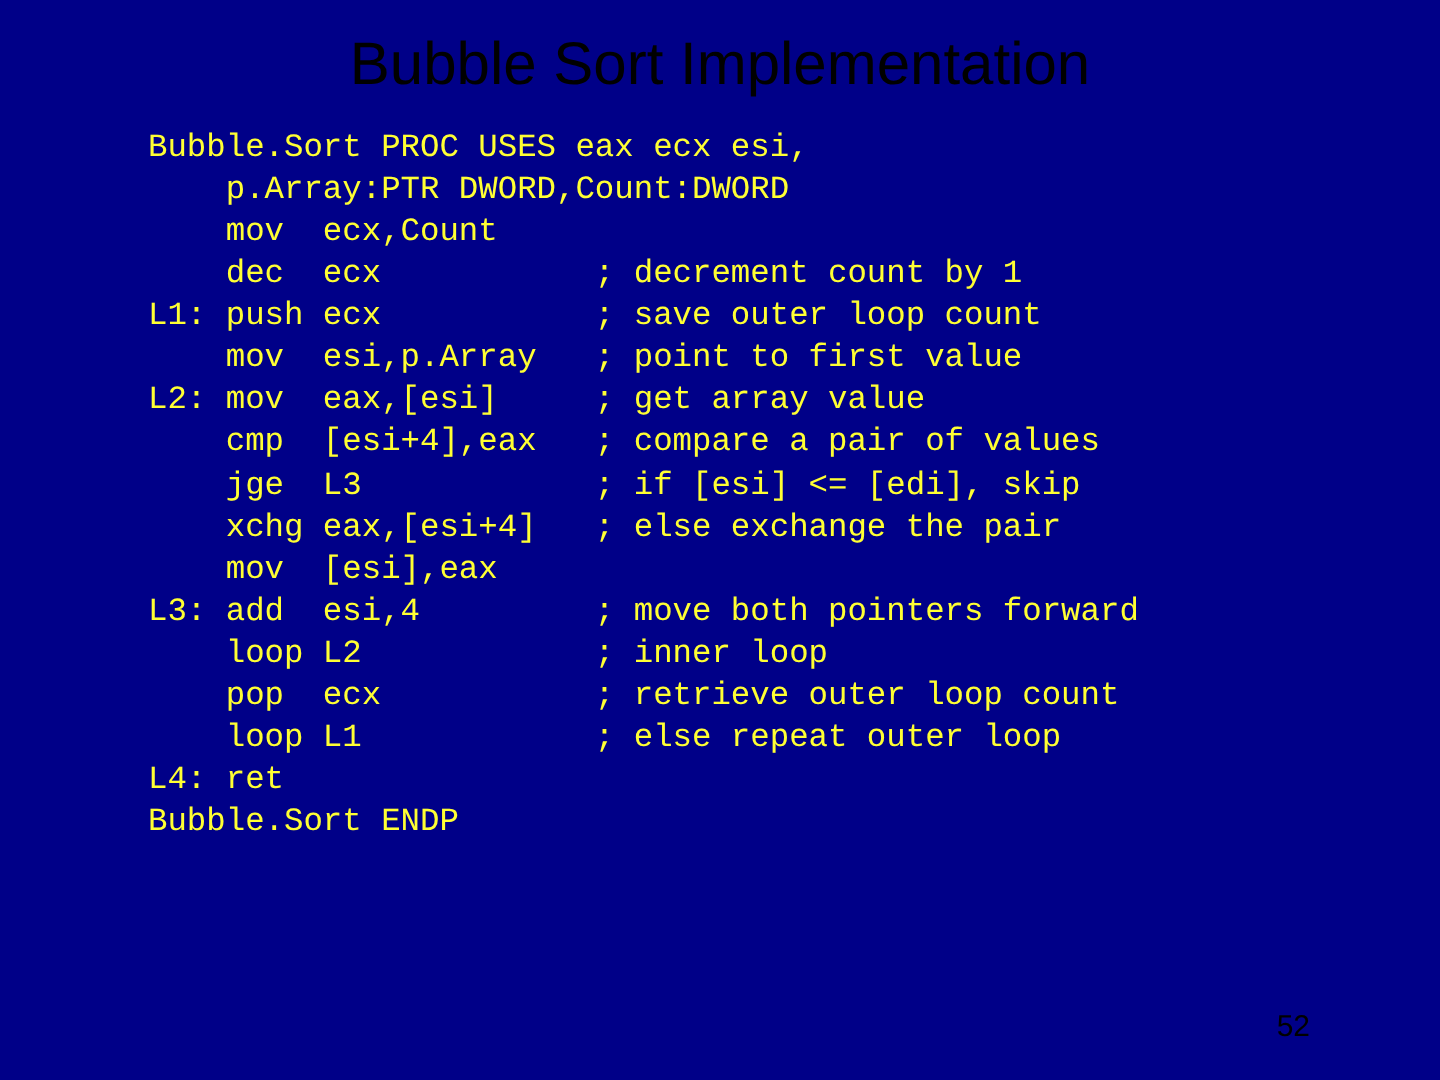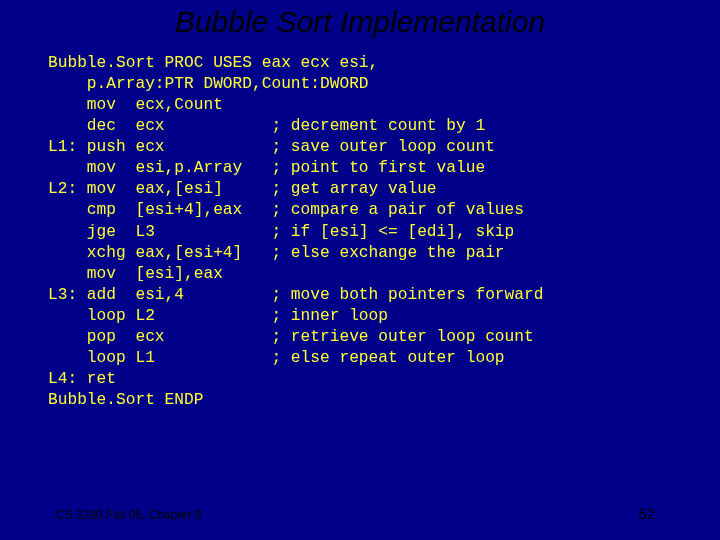--- a/index.html
+++ b/index.html
@@ -14,32 +14,31 @@
   .slide {
     position: relative;
     width: 720px;
     height: 540px;
     box-sizing: border-box;
   }
   .title {
     color: #000000;
     font-size: 30px;
     text-align: center;
-    padding-top: 5px;
+    padding-top: 16px;
     padding-bottom: 14px;
     font-weight: normal;
-    font-style: italic;
   }
   .code {
     font-family: "Courier New", Courier, monospace;
     font-size: 16.2px;
     line-height: 1.3;
     white-space: pre;
     color: #ffff33;
-    margin-left: 48px;
+    margin-left: 74px;
   }
   .footer-left {
     position: absolute;
     left: 56px;
     bottom: 18px;
     color: #000000;
     font-size: 12px;
   }
   .footer-right {
     position: absolute;
@@ -66,15 +65,14 @@
 <span>    jge  L3            ; if [esi] &lt;= [edi], skip</span>
 <span>    xchg eax,[esi+4]   ; else exchange the pair</span>
 <span>    mov  [esi],eax</span>
 <span>L3: add  esi,4         ; move both pointers forward</span>
 <span>    loop L2            ; inner loop</span>
 <span>    pop  ecx           ; retrieve outer loop count</span>
 <span>    loop L1            ; else repeat outer loop</span>
 <span>L4: ret</span>
 <span>Bubble.Sort ENDP</span></div>
 
-  <div class="footer-left">CS 3280 Fall 05, Chapter 9</div>
   <div class="footer-right">52</div>
 </div>
 
 </body></html>

